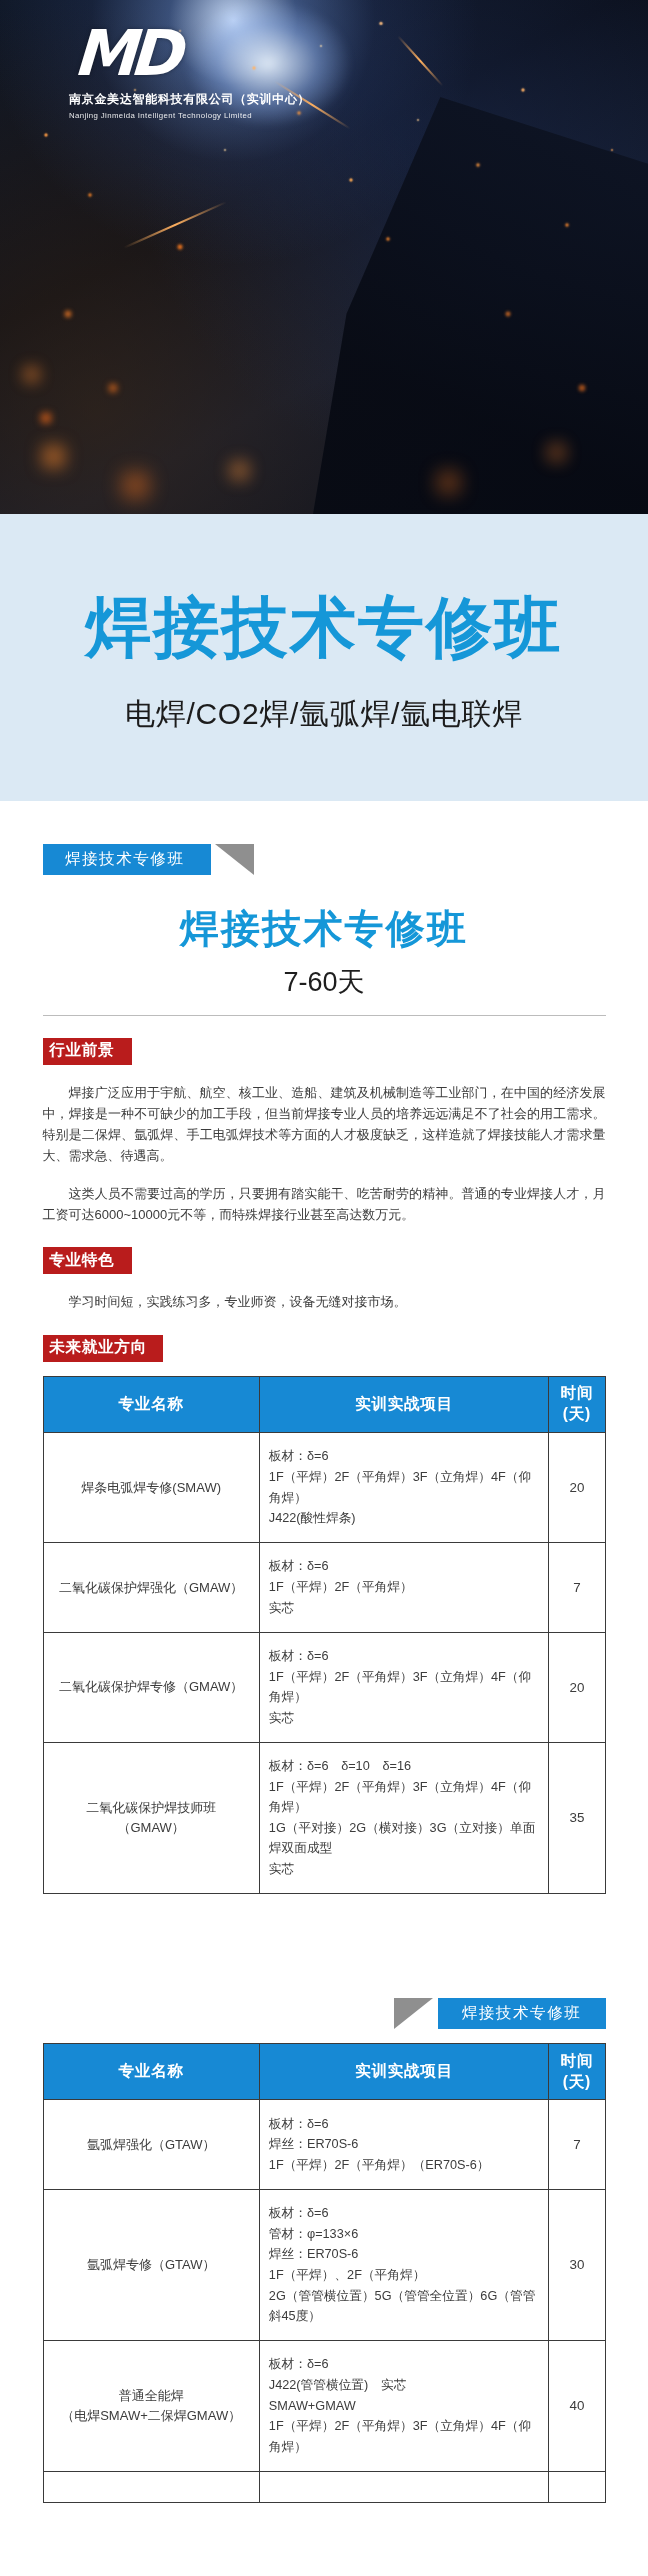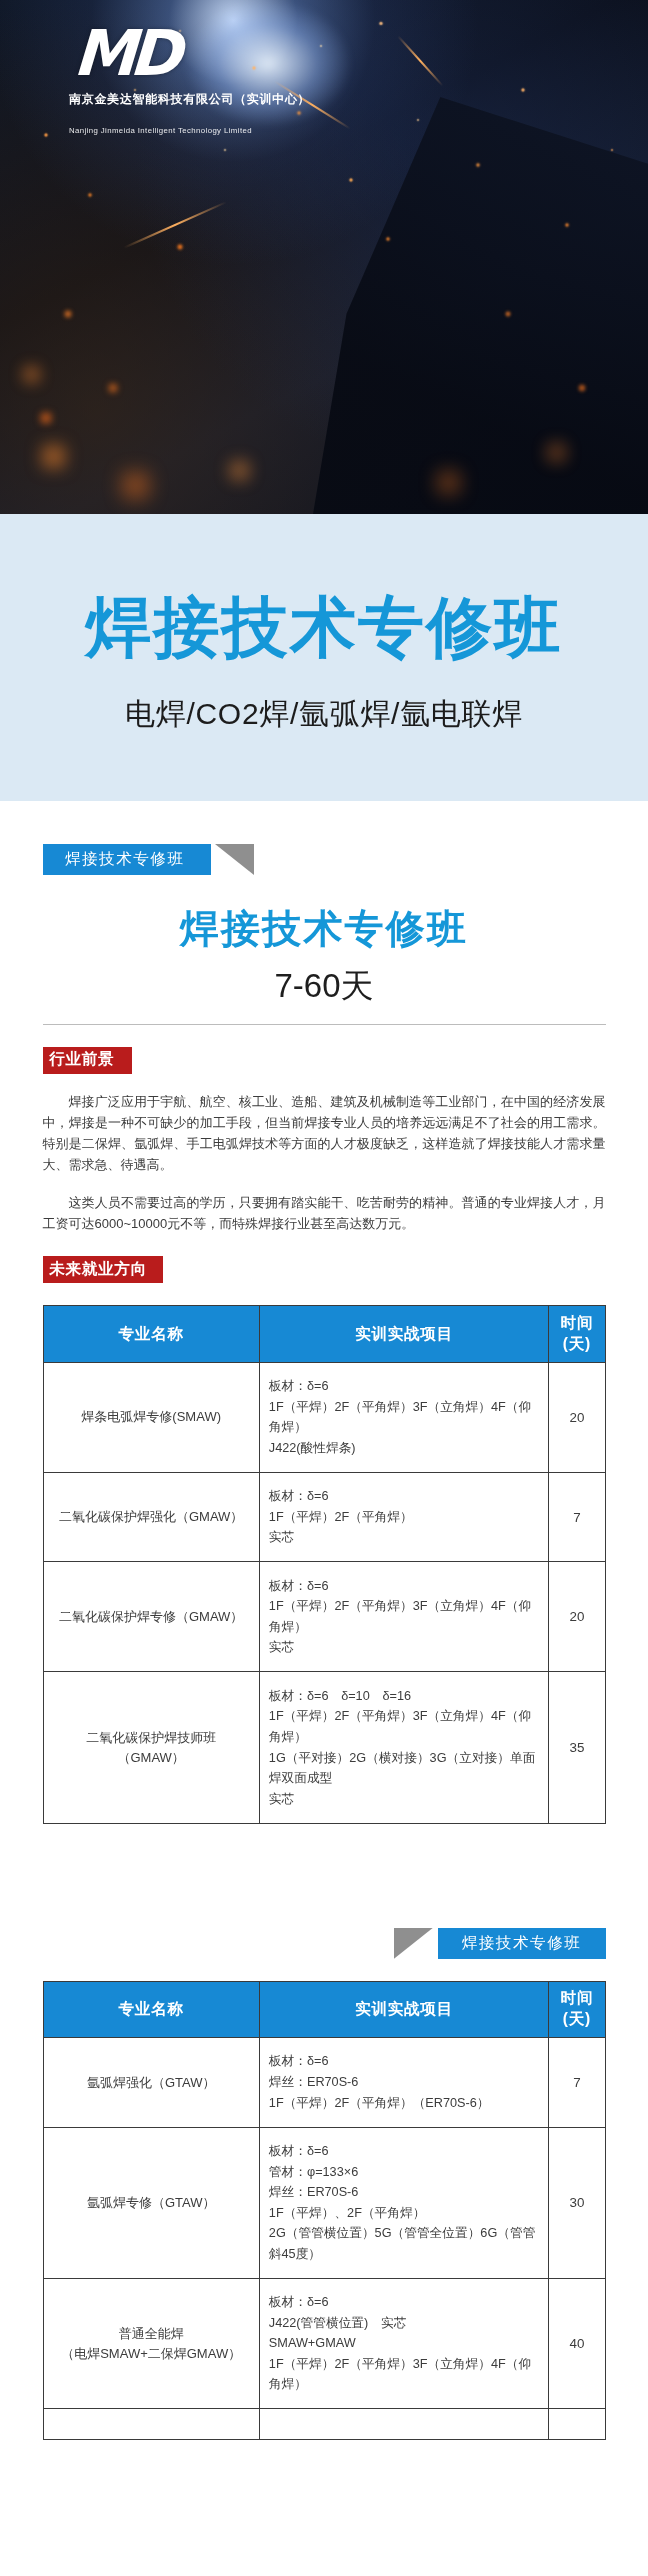--- a/index.html
+++ b/index.html
@@ -40,51 +40,51 @@
     background:linear-gradient(90deg, transparent, #ffb060, transparent); }
   .streak.s1 { left:268px; top:104px; transform:rotate(32deg); }
   .streak.s2 { left:119px; top:224px; transform:rotate(-24deg); width:112px; }
   .streak.s3 { left:387px; top:60px;  transform:rotate(48deg); width:67px; }
 
   .logo-block { position:absolute; left:69px; top:22.4px; color:#fff; }
   .logo-mark { font-family:"DejaVu Sans","Liberation Sans",sans-serif; font-weight:900; font-style:italic;
     font-size:63px; line-height:1; letter-spacing:-6.7px; transform:skewX(-6deg);
     color:#ffffff; text-shadow:0 0 4.5px rgba(0,0,0,.35); margin-left:10.4px; }
   .company-cn { margin-top:6px; font-size:12px; font-weight:bold; letter-spacing:0.7px; color:#ffffff; }
-  .company-en { margin-top:18px; font-size:7.8px; letter-spacing:0.4px; color:rgba(255,255,255,.9); }
+  .company-en { margin-top:3px; font-size:7.8px; letter-spacing:0.4px; color:rgba(255,255,255,.9); }
 
   
   .banner { height:287px; background:#dbe9f4; text-align:center; padding-top:69px; }
   .banner-title { font-size:66px; font-weight:bold; color:#1597d8; letter-spacing:2.2px; }
   .banner-subtitle { margin-top:21px; font-size:30px; color:#1c1c1c; letter-spacing:0.7px; }
 
   
   .content { width:563px; margin:0 auto; padding-bottom:67px; }
 
   .tab-row { display:flex; margin-top:43px; height:31px; }
   .tab-row.right { justify-content:flex-end; margin-top:104px; }
   .tab-blue { background:#1789d4; color:#fff; font-size:15.6px; letter-spacing:1.5px;
     display:flex; align-items:center; width:168px; padding-left:22.4px; }
   .tab-row.right .tab-blue { padding-left:0; justify-content:center; width:168px; }
   .tab-tri { width:39px; height:31px; background:#8f8f8f; }
   .tab-tri.tri-right { margin-left:4.5px; clip-path:polygon(0 0,100% 0,100% 100%); }
   .tab-tri.tri-left  { margin-right:4.5px; clip-path:polygon(0 0,100% 0,0 100%); }
 
   .main-heading { margin-top:27px; text-align:center; font-size:39px; font-weight:bold;
     color:#1597d8; letter-spacing:2.2px; }
-  .duration { margin-top:7.5px; text-align:center; font-size:33px; color:#1e1e1e; }
+  .duration { margin-top:7.5px; text-align:center; font-size:27px; color:#1e1e1e; }
   .divider { margin-top:15px; border-top:1.5px solid #bcbcbc; height:0; }
 
   .section { margin-top:22.4px; }
   .section-title { display:inline-block; background:#b91c1c; color:#fff; font-size:15.6px;
     font-weight:bold; letter-spacing:0.7px; padding:2.2px 16.4px 3.7px 6.7px; min-width:89px; }
   .section p { margin-top:17px; font-size:13px; line-height:1.62; color:#3b3b3b;
     text-indent:2em; text-align:justify; }
 
-  table.course { width:100%; margin-top:22px; border-collapse:collapse; table-layout:fixed;
+  table.course { width:100%; margin-top:14px; border-collapse:collapse; table-layout:fixed;
     border:1.5px solid #3a3a3a; }
   table.course th { background:#1789d4; color:#fff; font-size:15.6px; font-weight:bold;
     letter-spacing:0.7px; padding:6.7px 3px; border:1.5px solid #3a3a3a; }
   table.course td { border:1.5px solid #3a3a3a; vertical-align:middle; color:#3c3c3c; }
   td.cell-name { text-align:center; font-size:13px; padding:15px 6px; line-height:1.5; }
   td.cell-project { font-size:12.7px; padding:13.4px 9px; line-height:1.62; }
   td.cell-days { text-align:center; font-size:13.4px; padding:6px 3px; }
   col.c1 { width:38.5%; } col.c2 { width:51.5%; } col.c3 { width:10%; }
 </style>
 </head>
@@ -124,20 +124,24 @@
     <div class="main-heading">焊接技术专修班</div>
     <div class="duration">7-60天</div>
     <div class="divider"></div>
 
     <div class="section">
       <div class="section-title">行业前景</div>
       <p>焊接广泛应用于宇航、航空、核工业、造船、建筑及机械制造等工业部门，在中国的经济发展中，焊接是一种不可缺少的加工手段，但当前焊接专业人员的培养远远满足不了社会的用工需求。特别是二保焊、氩弧焊、手工电弧焊技术等方面的人才极度缺乏，这样造就了焊接技能人才需求量大、需求急、待遇高。</p>
       <p>这类人员不需要过高的学历，只要拥有踏实能干、吃苦耐劳的精神。普通的专业焊接人才，月工资可达6000~10000元不等，而特殊焊接行业甚至高达数万元。</p>
     </div>
 
+    <div class="section">
+      <div class="section-title">专业特色</div>
+      <p>学习时间短，实践练习多，专业师资，设备无缝对接市场。</p>
+    </div>
 
     <div class="section">
       <div class="section-title">未来就业方向</div>
     </div>
 
     <table class="course">
       <colgroup>
           <col class="c1">
           <col class="c2">
           <col class="c3">

